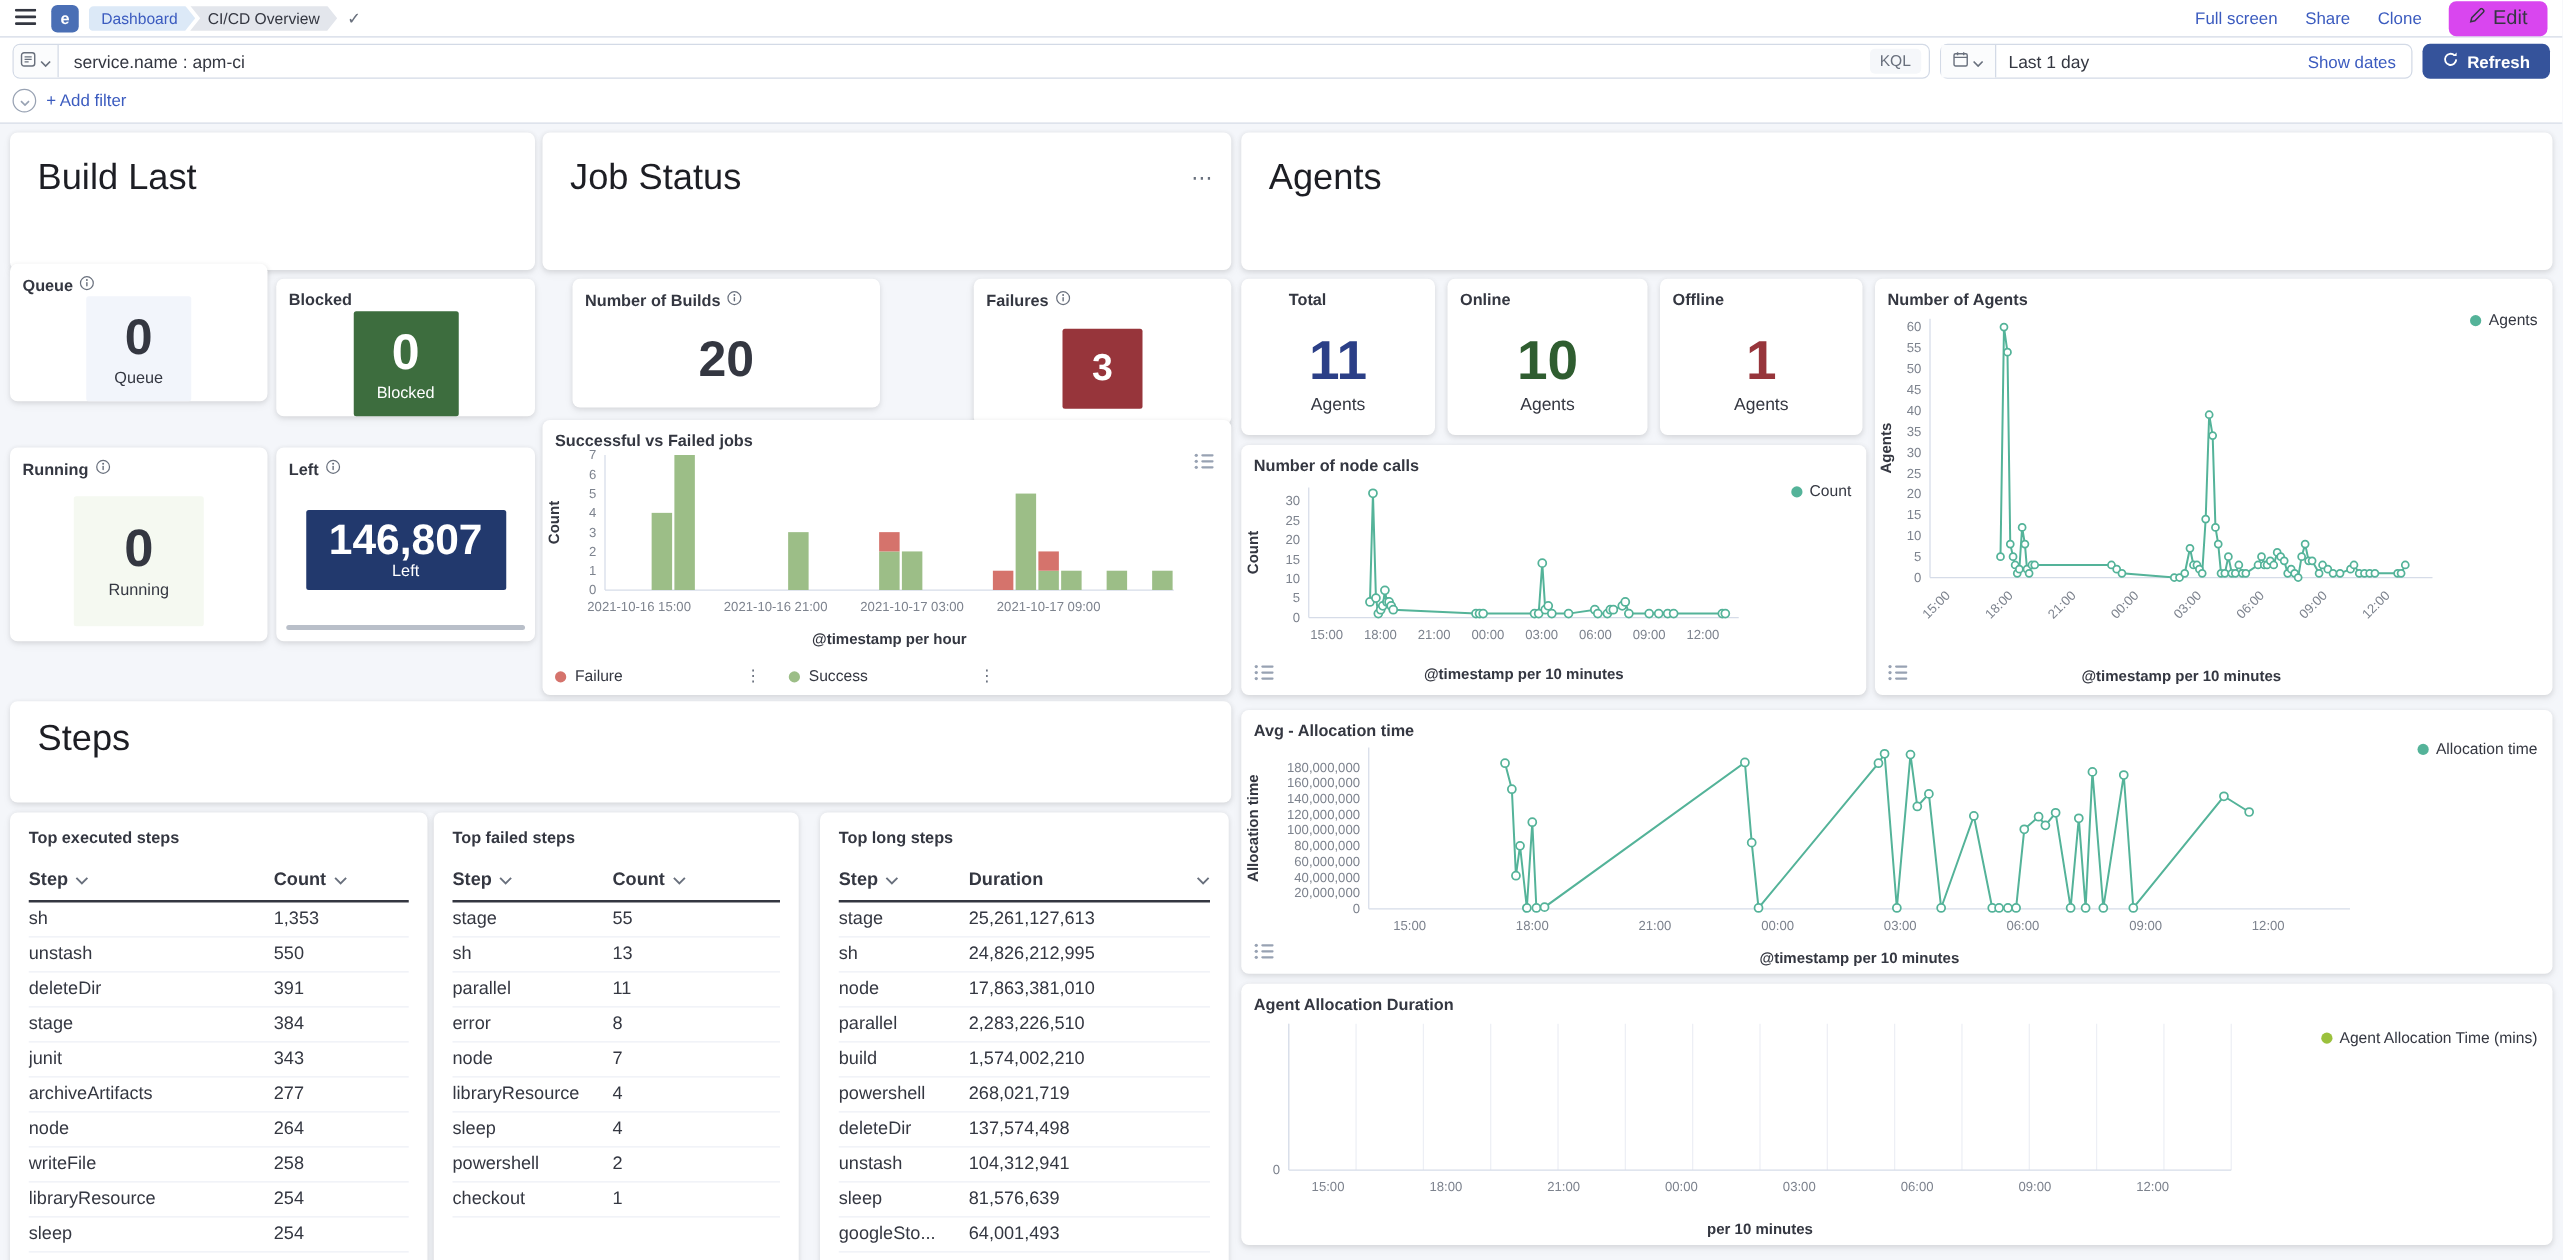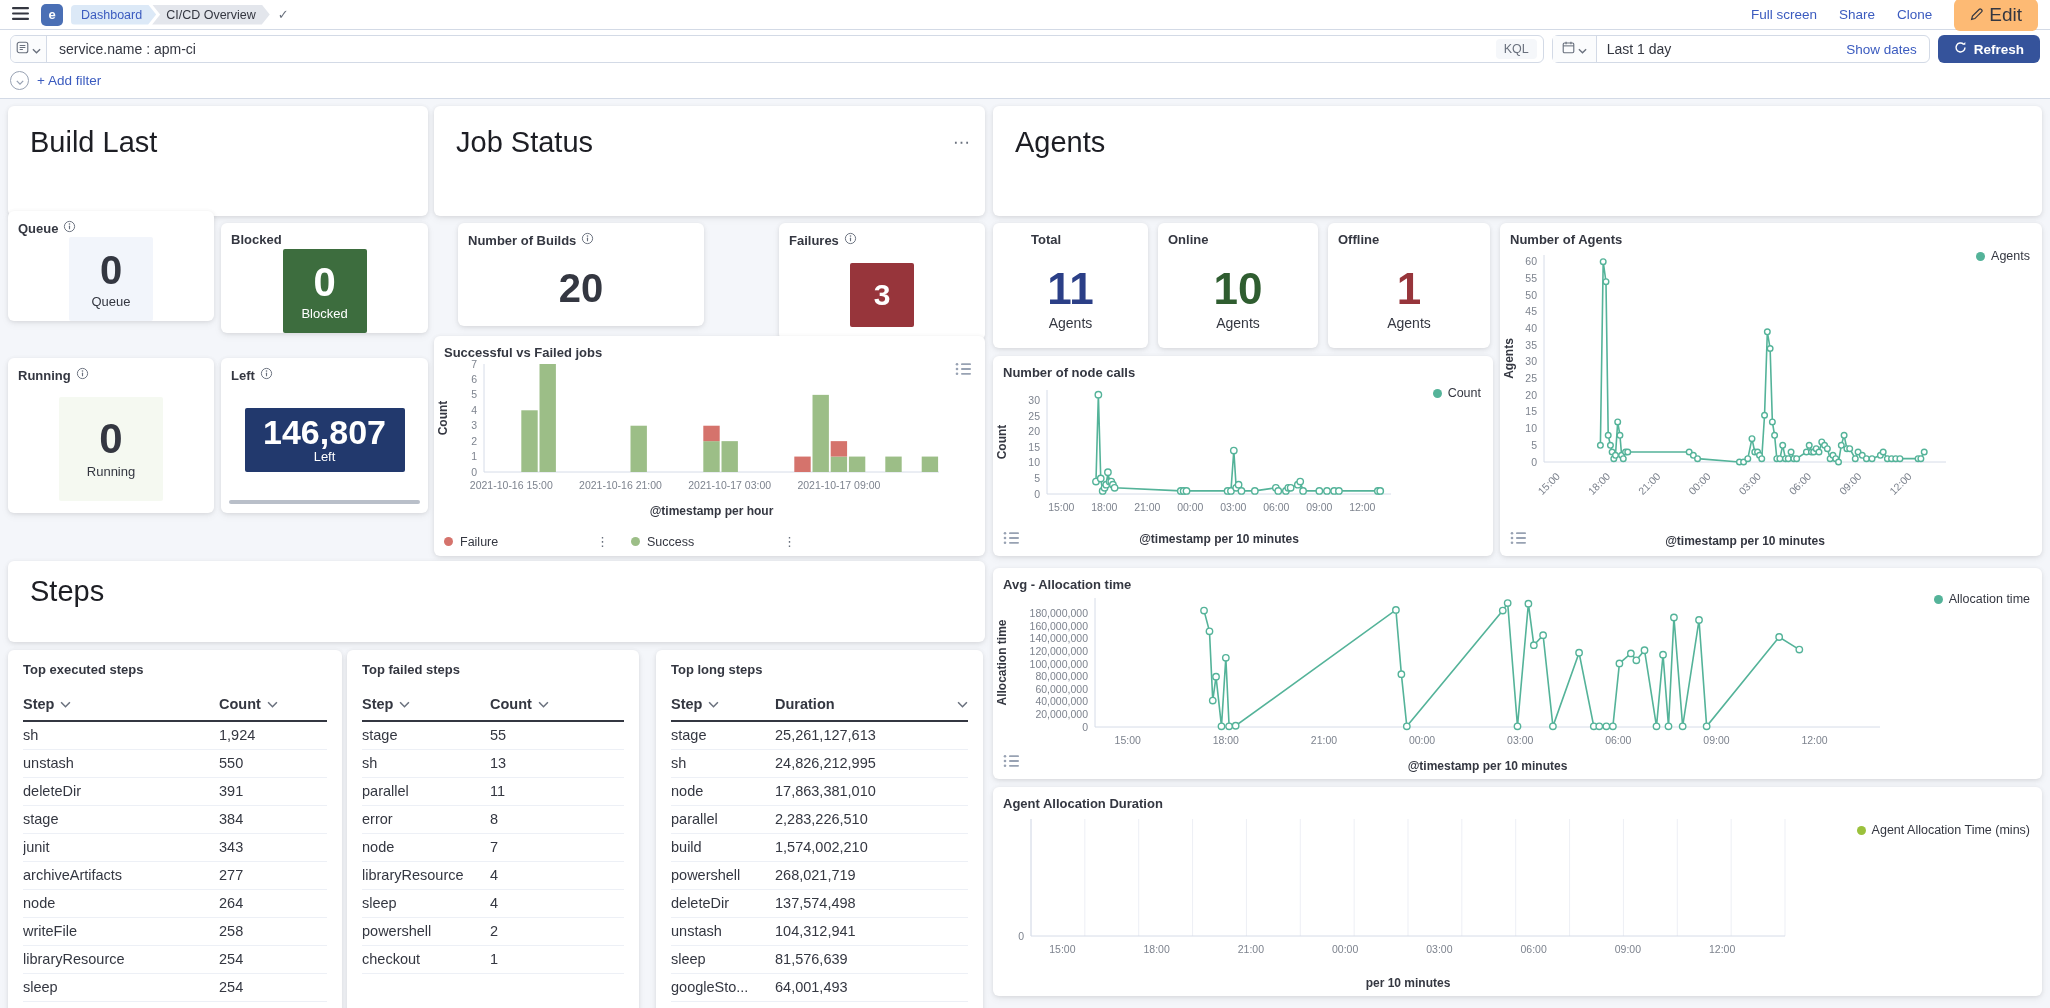--- a/index.html
+++ b/index.html
@@ -12,21 +12,21 @@
   .tb-left { display:flex; align-items:center; gap:8px; }
   .hamburger { background:none; border:none; cursor:pointer; padding:4px; display:flex; }
   .logo { width:22px; height:22px; border-radius:5px; background:#4a6fb5; color:#fff; font-weight:700; font-size:13px; display:flex; align-items:center; justify-content:center; }
   .crumbs { display:flex; align-items:center; }
   .crumb { font-size:12.5px; padding:3px 14px 3px 10px; }
   .crumb.first { background:#dce9f7; color:#3b5bbf; clip-path:polygon(0 0, calc(100% - 8px) 0, 100% 50%, calc(100% - 8px) 100%, 0 100%); border-radius:4px 0 0 4px; }
   .crumb.last { background:#e3e6ec; color:#343741; clip-path:polygon(0 0, calc(100% - 8px) 0, 100% 50%, calc(100% - 8px) 100%, 0 100%, 8px 50%); margin-left:-4px; padding-left:14px; }
   .check { color:#69707d; font-size:13px; margin-left:8px; }
   .tb-right { display:flex; align-items:center; gap:22px; }
   .tb-link { color:#3b5bbf; font-size:13.5px; text-decoration:none; cursor:pointer; background:none; border:none; }
-  .edit-btn { display:flex; align-items:flex-start; gap:6px; background:#fdba74; border:none; border-radius:6px; padding:5px 16px; font-size:19px; color:#343741; font-weight:500; cursor:pointer; }
+  .edit-btn { display:flex; align-items:flex-start; gap:6px; background:#d946ef; border:none; border-radius:6px; padding:5px 16px; font-size:16px; color:#343741; font-weight:500; cursor:pointer; }
 
   .subheader { background:#fff; border-bottom:1px solid #d3dae6; padding:5px 10px 8px; position:relative; z-index:4; }
   .qrow { display:flex; align-items:stretch; gap:8px; height:28px; }
   .qbox { flex:1; display:flex; align-items:center; background:#fff; border:1px solid #d3dae6; border-radius:6px; overflow:hidden; }
   .qicon-btn { width:36px; align-self:stretch; border:none; border-right:1px solid #d3dae6; background:#fbfcfd; display:flex; align-items:center; justify-content:center; gap:3px; cursor:pointer; }
   .qtext { flex:1; padding:0 12px; font-size:14px; color:#343741; }
   .kql { font-size:12.5px; color:#69707d; background:#f5f7fa; border-radius:4px; padding:3px 8px; margin-right:6px; }
   .datebox { width:378px; display:flex; align-items:center; background:#fff; border:1px solid #d3dae6; border-radius:6px; }
   .cal-btn { width:44px; align-self:stretch; border:none; border-right:1px solid #d3dae6; background:#fbfcfd; display:flex; align-items:center; justify-content:center; gap:3px; cursor:pointer; }
   .daterange { margin-left:10px; font-size:14px; }
@@ -559,21 +559,21 @@
           <span>Count</span>
           <svg width="11" height="7" viewBox="0 0 10 6">
             <path d="M1 1l4 4 4-4" fill="none" stroke="#69707d" stroke-width="1.4"></path>
           </svg>
         </span>
     </div>
     <div>
 
     <div class="trow">
           <span class="c-step">sh</span>
-          <span class="c-val">1,924</span>
+          <span class="c-val">1,353</span>
         </div>
         <div class="trow">
           <span class="c-step">unstash</span>
           <span class="c-val">550</span>
         </div>
         <div class="trow">
           <span class="c-step">deleteDir</span>
           <span class="c-val">391</span>
         </div>
         <div class="trow">

